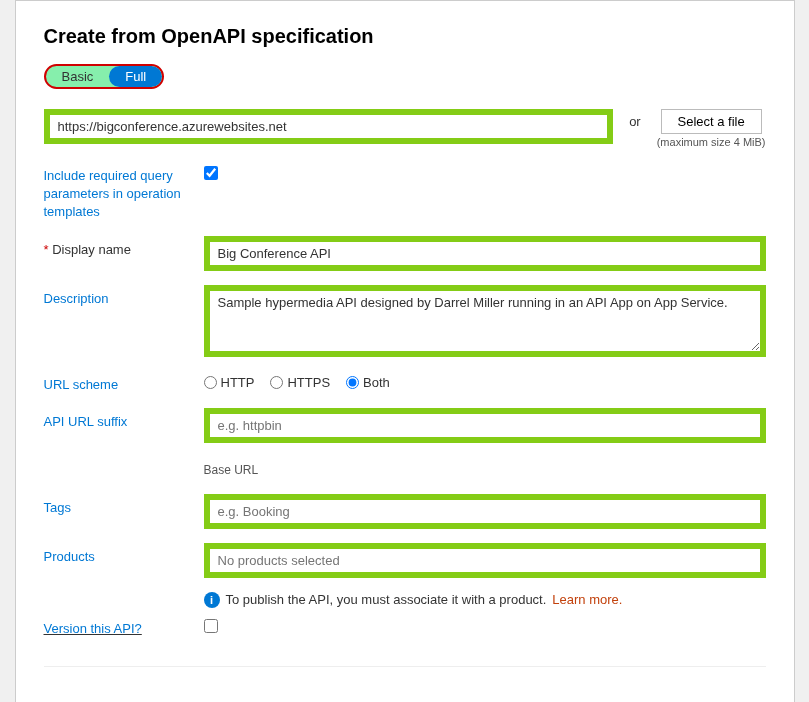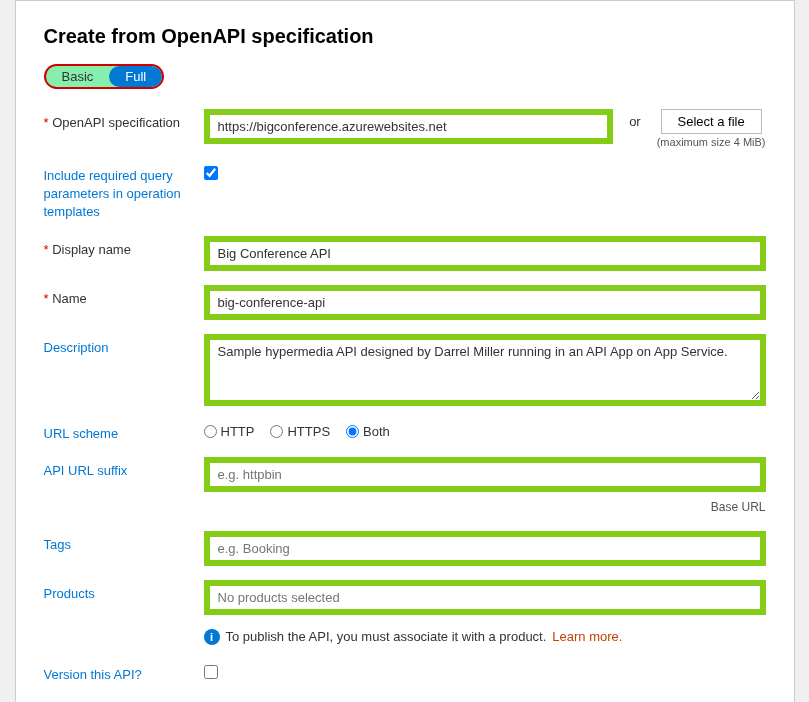--- a/index.html
+++ b/index.html
@@ -187,23 +187,20 @@
   <div class="dialog-title">Create from OpenAPI specification</div>
 
   
   <div class="toggle-bar">
     <button class="toggle-btn">Basic</button>
     <button class="toggle-btn active">Full</button>
   </div>
 
   
   <div class="form-row">
-    <div class="form-label required">
-      <span>OpenAPI specification</span>
-    </div>
     <div class="form-control-wrap">
       <div class="url-input-wrap">
         <input type="text" value="https://bigconference.azurewebsites.net" style="">
       </div>
       <span class="or-text">or</span>
       <div class="right-group">
         <button class="select-file-btn">Select a file</button>
         <div class="file-hint">(maximum size 4 MiB)</div>
       </div>
     </div>
@@ -223,28 +220,20 @@
   <div class="form-row">
     <div class="form-label required">
       <span>Display name</span>
     </div>
     <div class="form-control-wrap">
       <input type="text" value="Big Conference API" style="">
     </div>
   </div>
 
   
-  <div class="form-row">
-    <div class="form-label required">
-      <span>Name</span>
-    </div>
-    <div class="form-control-wrap">
-      <input type="text" value="big-conference-api" style="">
-    </div>
-  </div>
 
   
   <div class="form-row">
     <div class="form-label blue">
       <span>Description</span>
     </div>
     <div class="form-control-wrap">
       <textarea style="">Sample hypermedia API designed by Darrel Miller running in an API App on App Service.</textarea>
     </div>
   </div>
@@ -273,21 +262,21 @@
   </div>
 
   
   <div class="form-row">
     <div class="form-label blue">
       <span>API URL suffix</span>
     </div>
     <div class="form-control-wrap">
       <div style="width:100%">
         <input type="text" placeholder="e.g. httpbin" style="">
-        <div class="sub-label" style="margin-top:8px;text-align:right;">
+        <div class="sub-label" style="margin-top:20px;">
           <span>Base URL</span>
         </div>
       </div>
     </div>
   </div>
 
   
   <div class="form-row">
     <div class="form-label blue">
       <span>Tags</span>
@@ -308,21 +297,21 @@
   </div>
 
   
   <div class="info-row">
     <span class="info-icon">i</span>
     <span>To publish the API, you must associate it with a product.</span>
     <a class="link">Learn more.</a>
   </div>
 
   
-  <div class="form-row" style="margin-top:16px;">
+  <div class="form-row" style="margin-top:7px;text-decoration:underline;">
     <div class="form-label blue">
       <span>Version this API?</span>
     </div>
     <div class="form-control-wrap">
       <input type="checkbox" style="">
     </div>
   </div>
 
   
   <div class="footer-row">

